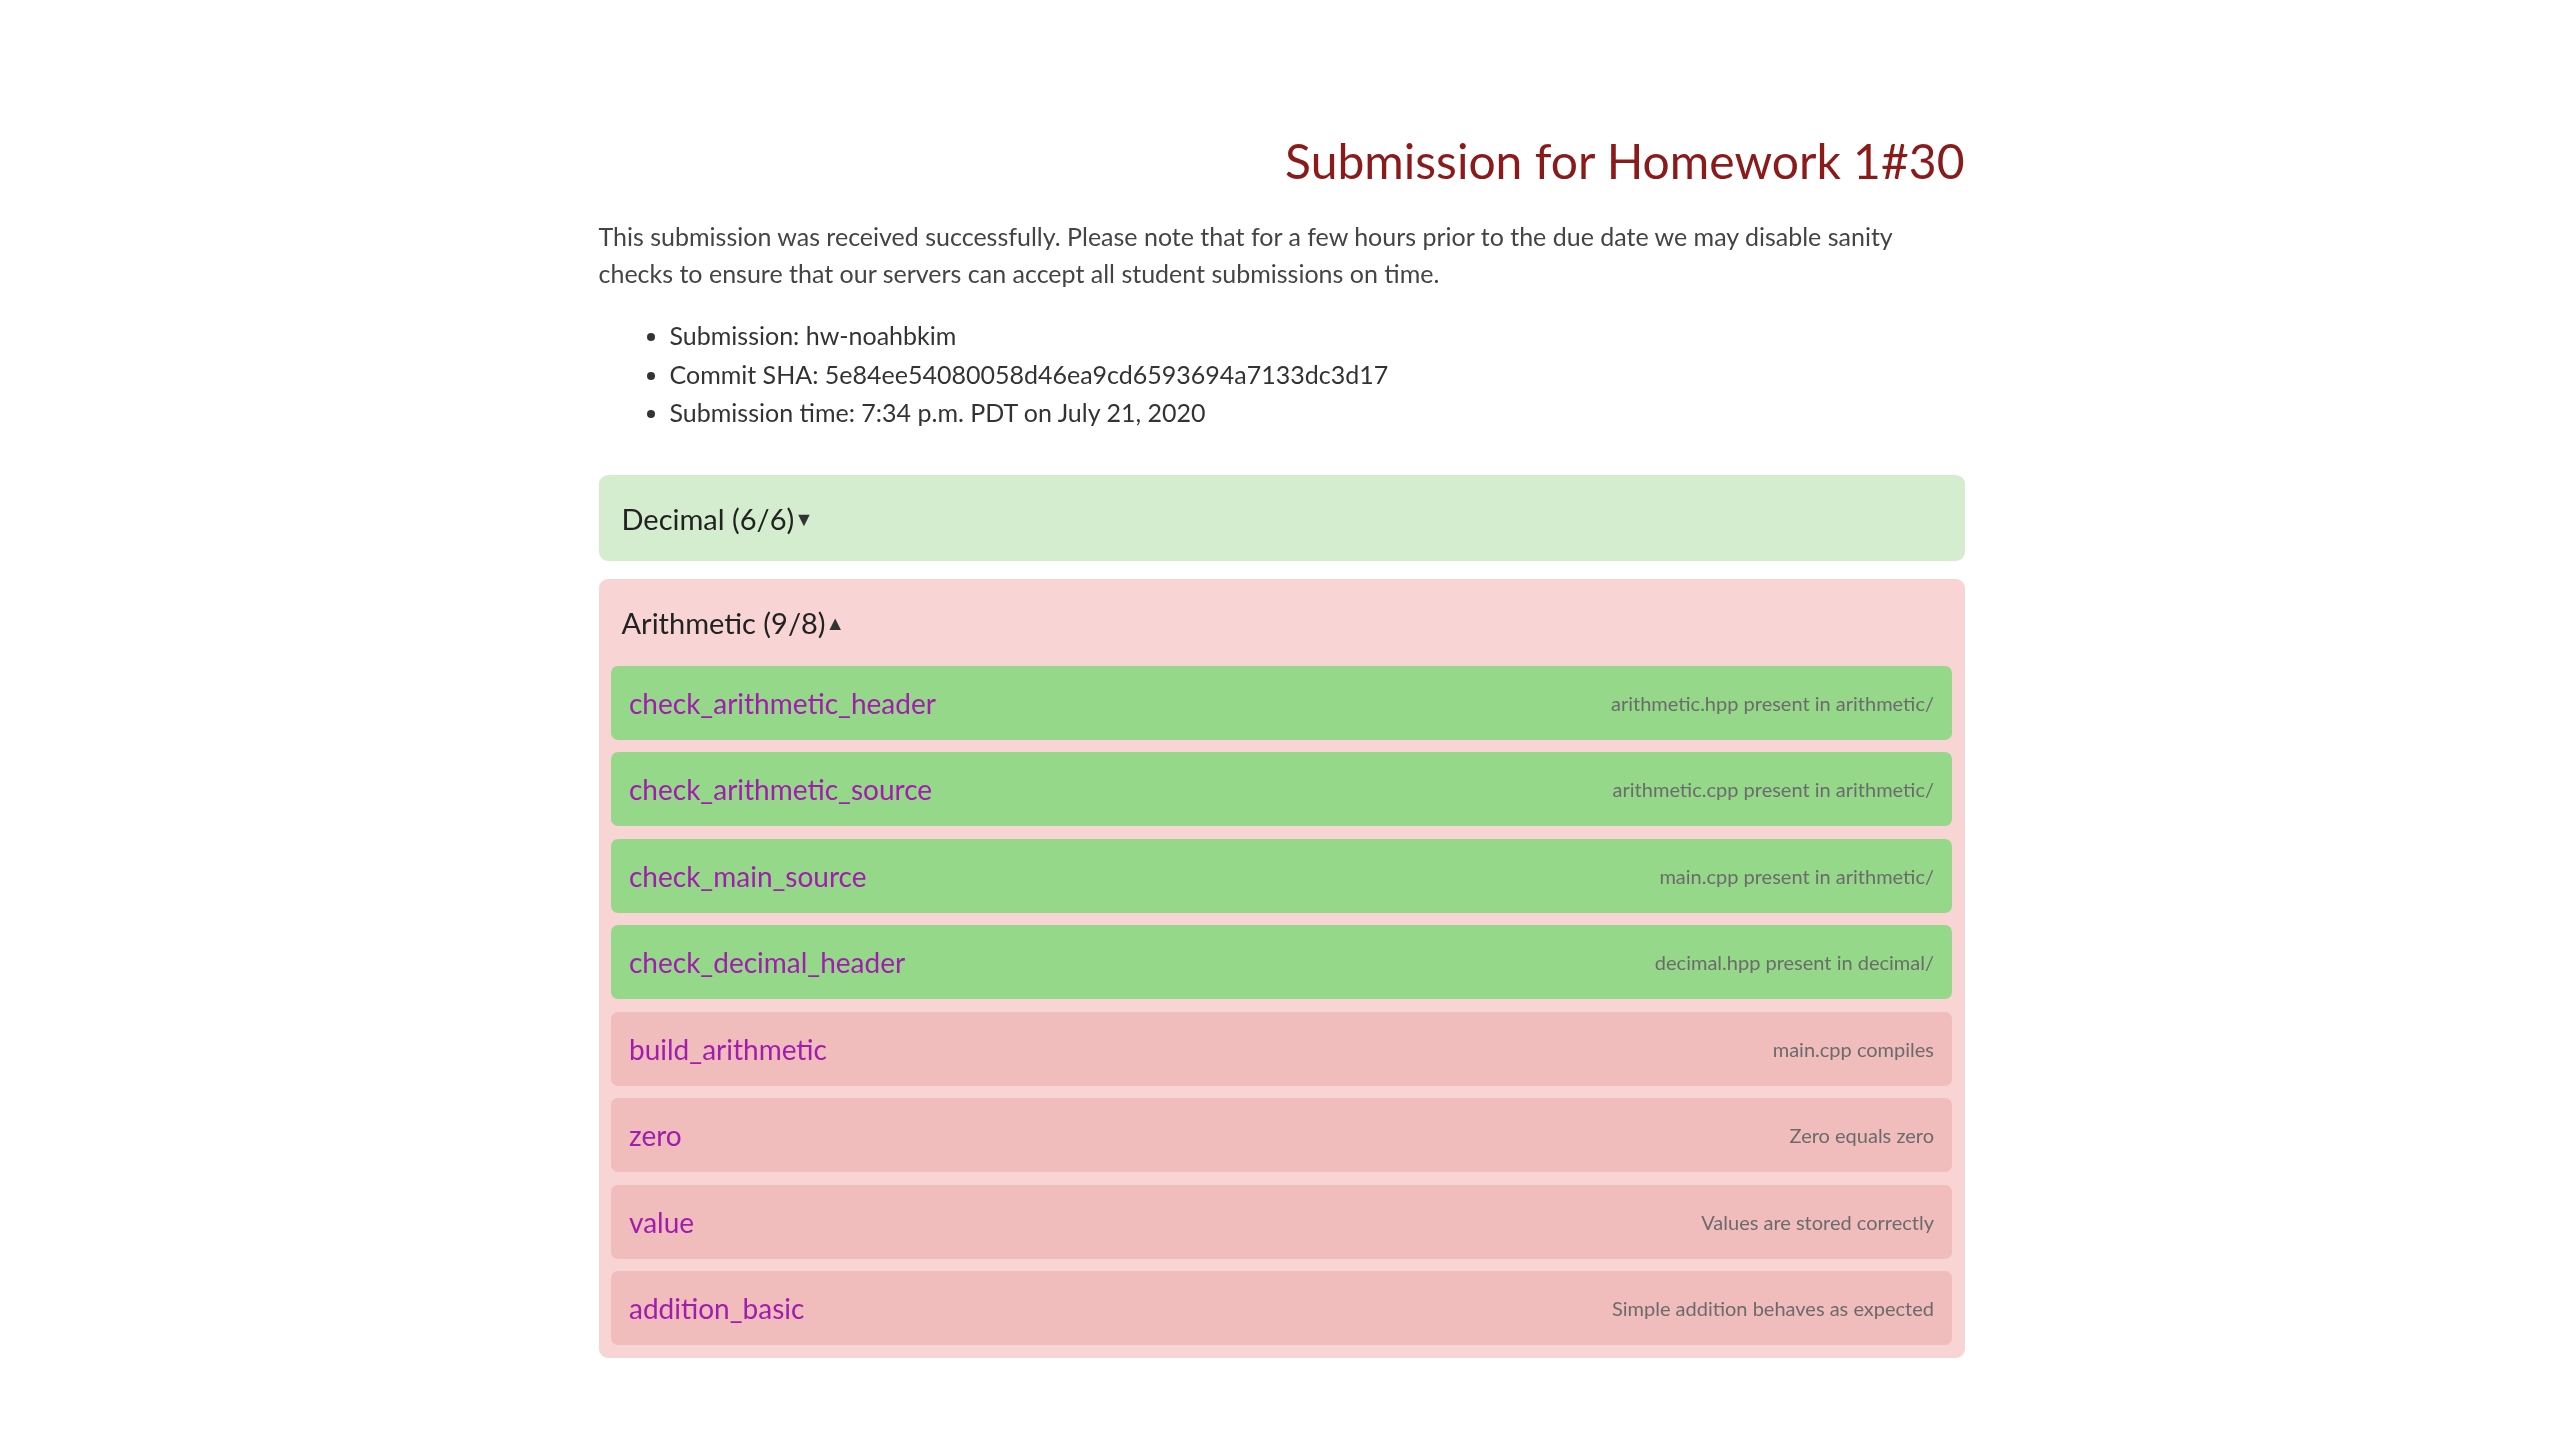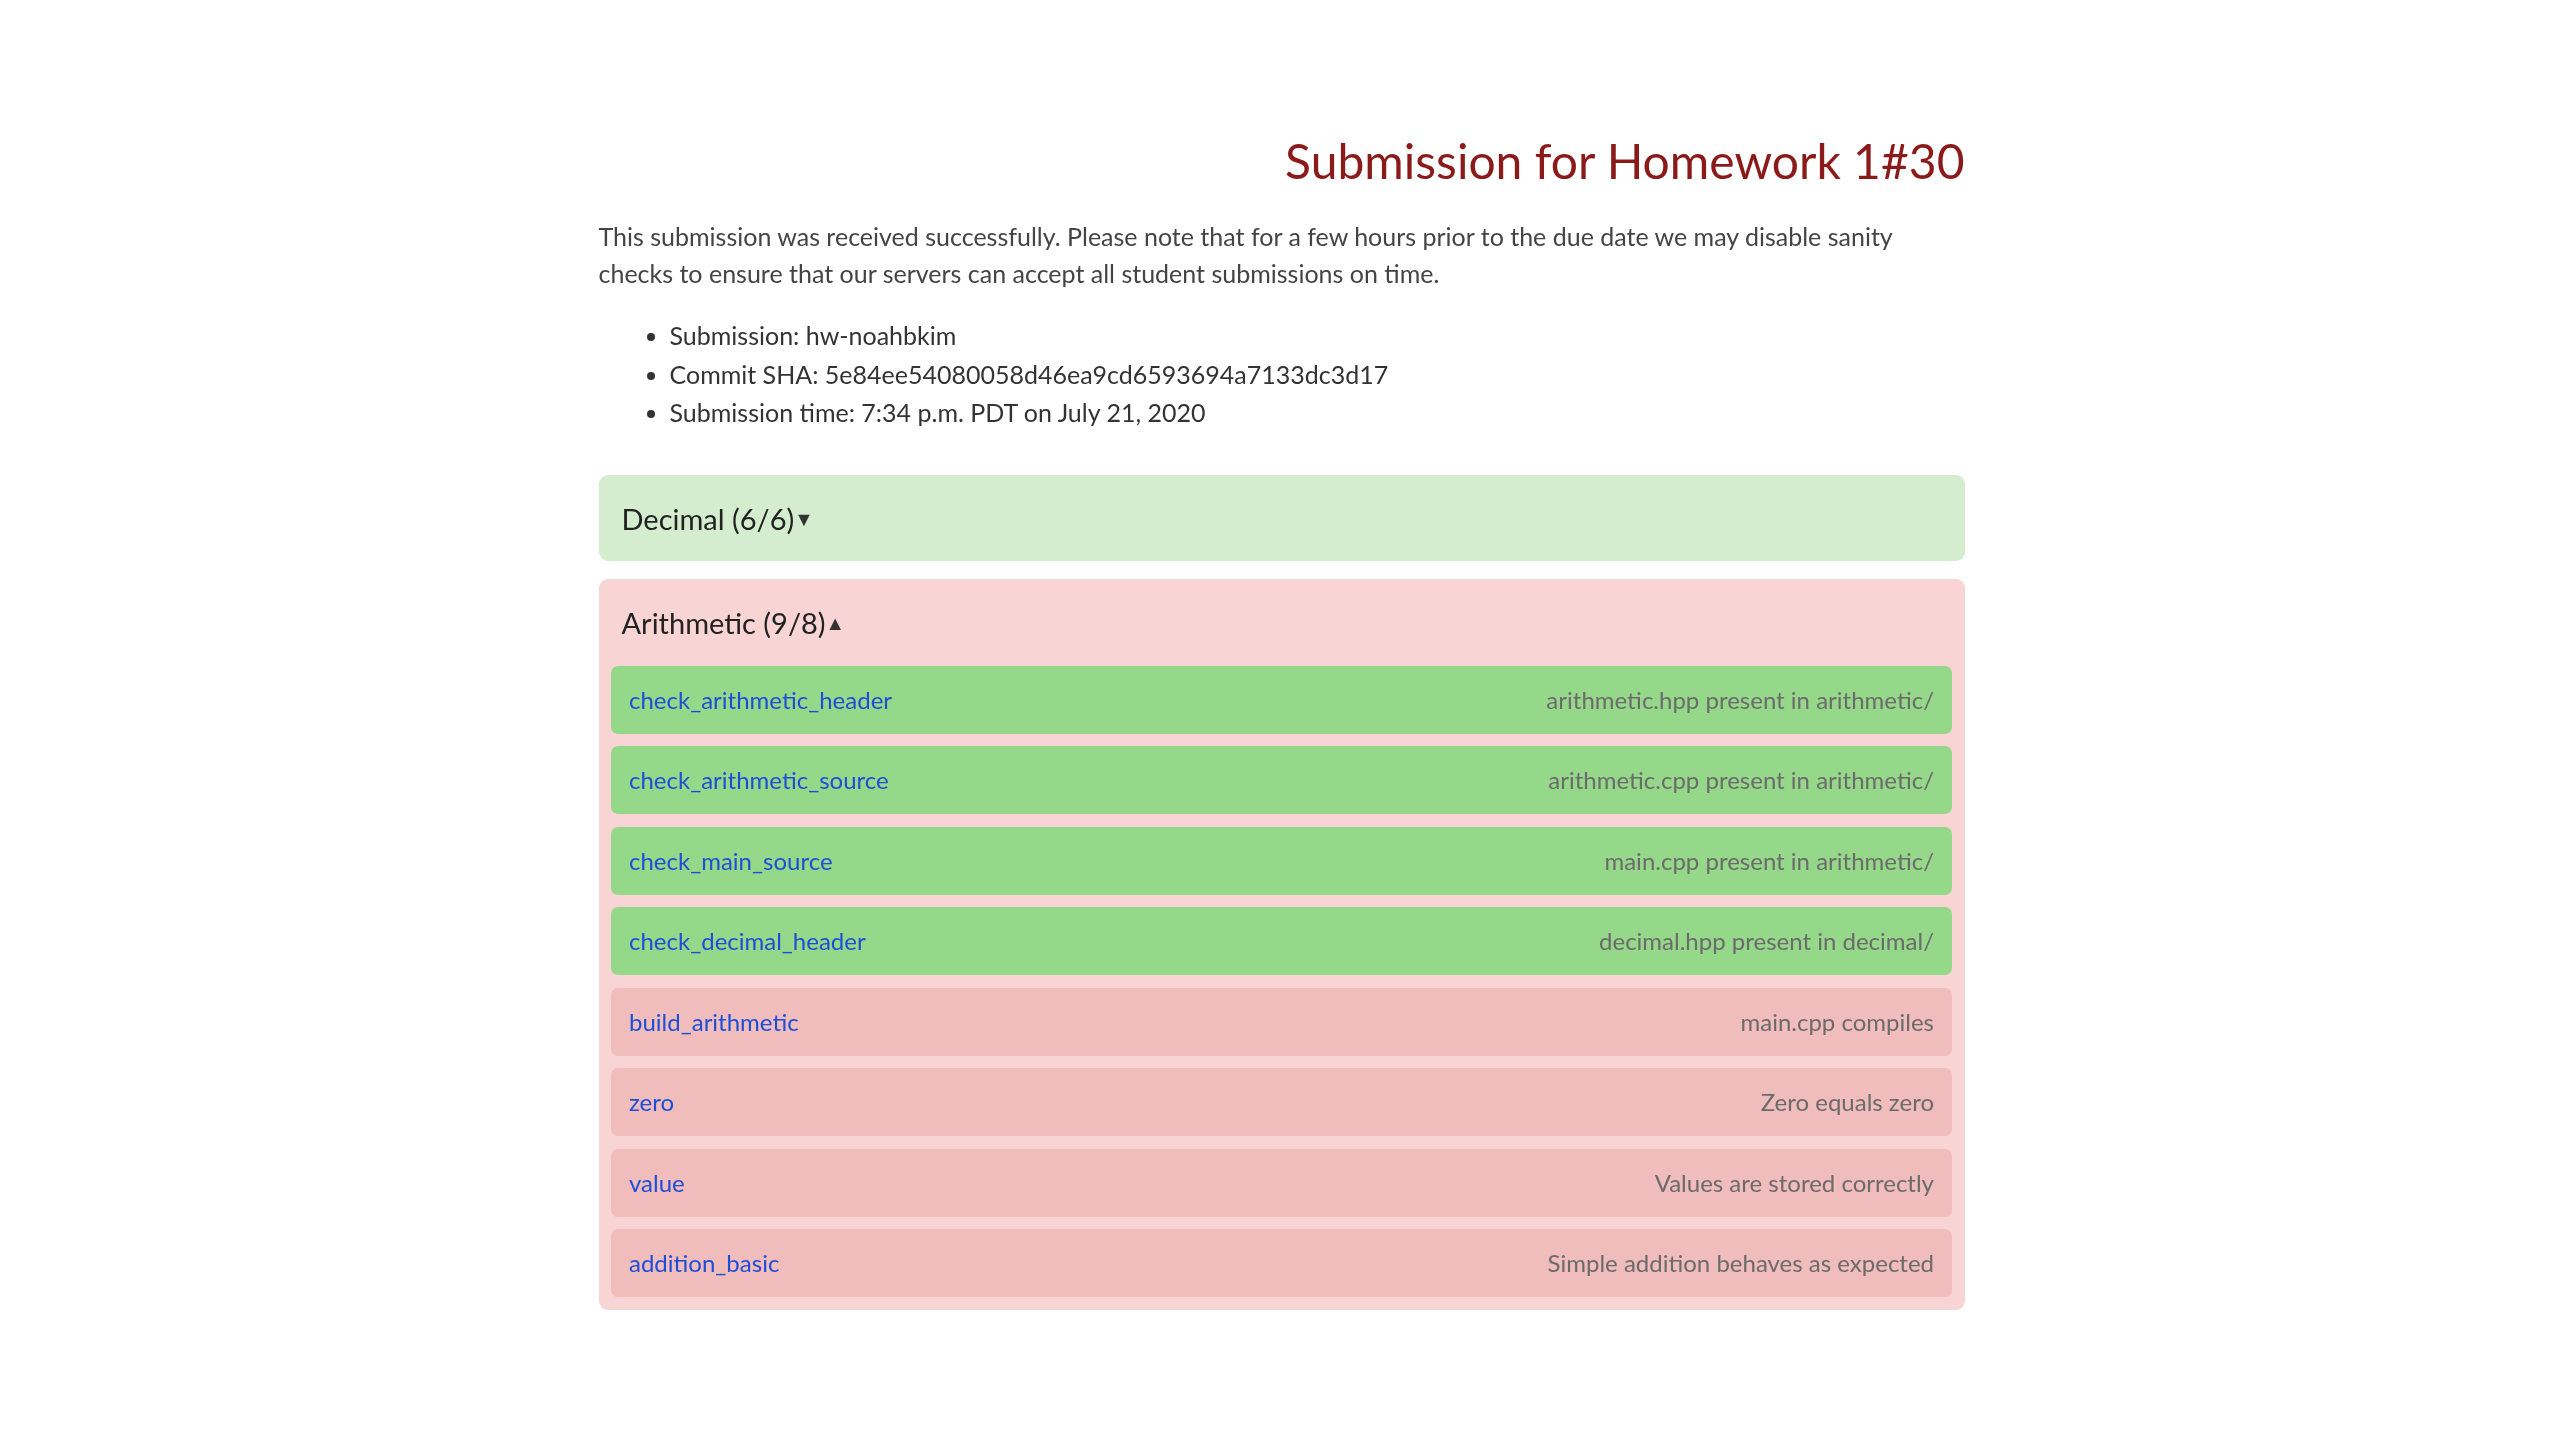--- a/index.html
+++ b/index.html
@@ -113,26 +113,26 @@
     
     .test-pass {
       background: #96d88a;
     }
     
     .test-fail {
       background: #f0bcbc;
     }
     
     .test-name {
-      font-size: 24px;
-      color: #1d4ed8;
+      font-size: 28px;
+      color: #a21caf;
     }
     
     .test-desc {
-      font-size: 24px;
+      font-size: 20px;
       color: #6b6b6b;
     }
   </style>
 </head>
 <body>
 
 <div class="container">
 
   <div class="header-row">
     <h1 class="page-title">Submission for Homework 1</h1>

